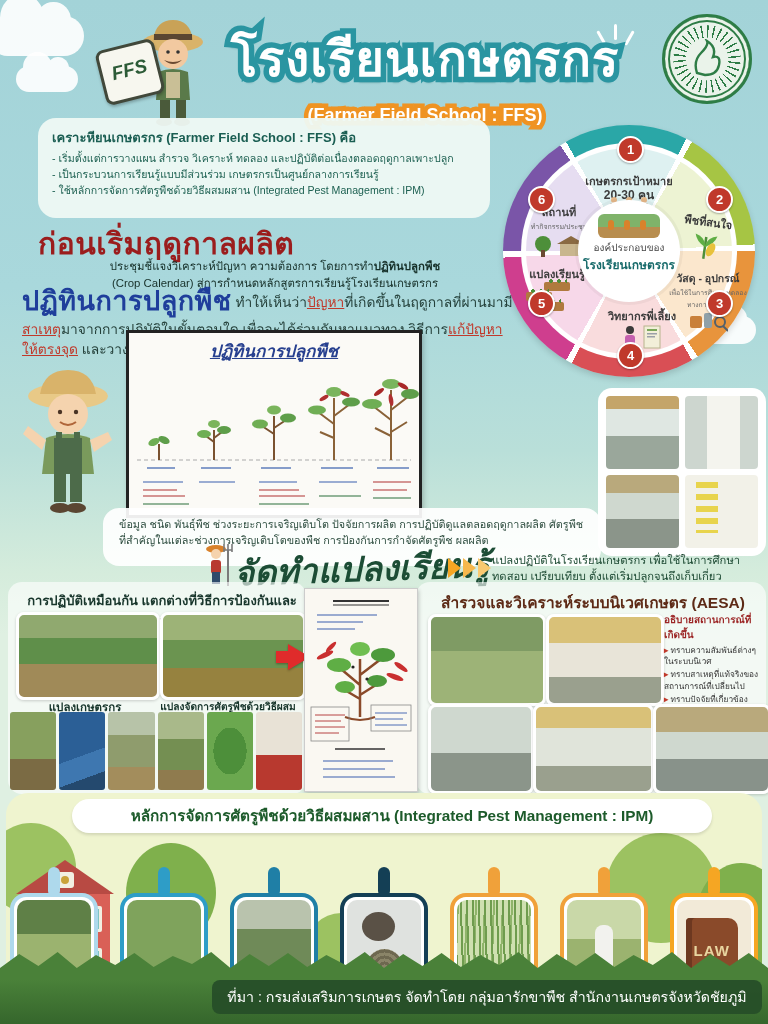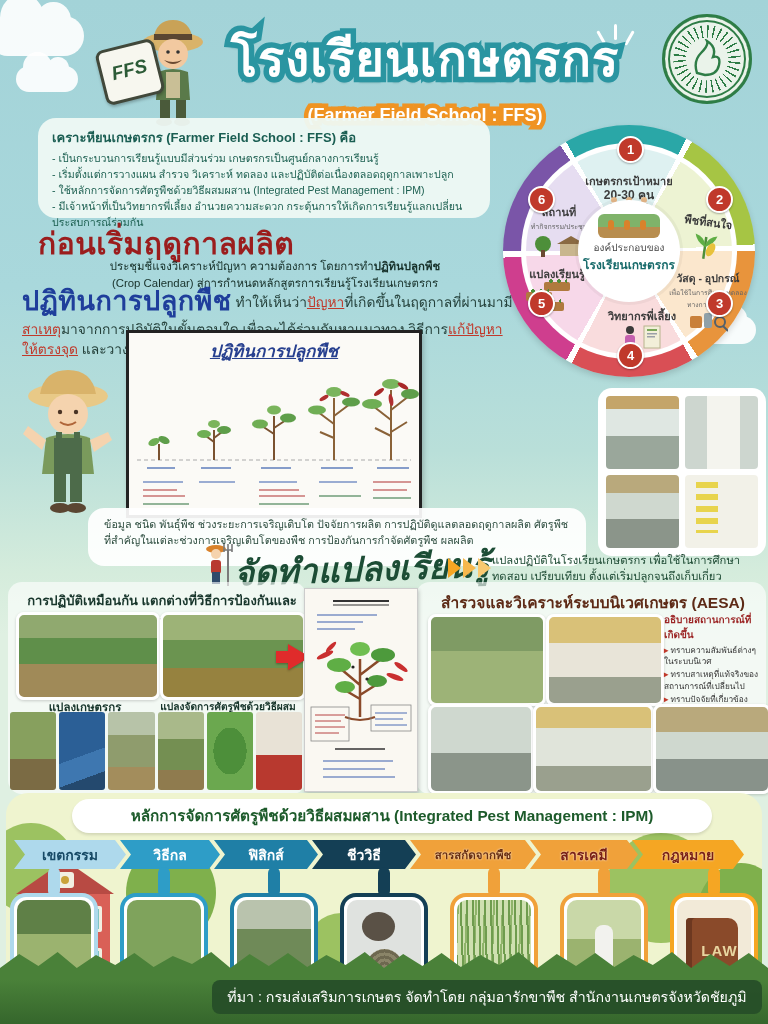--- a/index.html
+++ b/index.html
@@ -95,21 +95,21 @@
   .photo{border-radius:4px;overflow:hidden;}
   .ph-pav{background:linear-gradient(180deg,#c4a56a 0 18%,#dfe7e2 18% 55%,#9aa79b 55% 100%),
     radial-gradient(circle 5px at 30% 70%,#3b6ea8 90%,transparent);}
   .ph-flip{background:linear-gradient(90deg,#cdd6cf 0 30%,#f4f4ee 30% 75%,#cdd6cf 75%);}
   .ph-flip2{background:linear-gradient(180deg,#f2f1e8 0 100%);position:relative;}
   .ph-flip2:before{content:"";position:absolute;left:15%;top:10%;width:30%;height:70%;
     background:repeating-linear-gradient(180deg,#e8d44d 0 6px,#f2f1e8 6px 12px);}
   .ph-group{background:linear-gradient(180deg,#b9a97c 0 25%,#cfd8cf 25% 60%,#8b958a 60%),
     radial-gradient(circle 4px at 60% 65%,#48688c 90%,transparent);}
   
-  .caption{left:88px;top:508px;width:498px;height:58px;background:rgba(255,255,255,.92);
+  .caption{left:103px;top:508px;width:498px;height:58px;background:rgba(255,255,255,.92);
     border-radius:16px;padding:8px 16px;box-sizing:border-box;font-size:10.8px;color:#2a4a3c;line-height:1.5;}
   .script-h{left:234px;top:542px;font-family:"DejaVu Serif",serif;font-style:italic;font-weight:bold;
     font-size:34px;color:#1c4d35;transform:rotate(-2deg);}
   .chev{width:0;height:0;border-top:10px solid transparent;border-bottom:10px solid transparent;
     border-left:13px solid #f5a623;display:inline-block;margin-right:2px;}
   .note{left:492px;top:552px;width:268px;font-size:11.2px;color:#1d4a33;line-height:1.45;}
   
   .panel{background:rgba(255,255,255,.62);border-radius:14px;}
   .comp-h{left:16px;top:590px;width:292px;font-size:13px;font-weight:bold;color:#17352b;text-align:center;}
   .pframe{border:3px solid #fff;border-radius:8px;box-shadow:0 1px 3px rgba(0,0,0,.18);overflow:hidden;}
@@ -195,21 +195,21 @@
     background:repeating-radial-gradient(circle at 50% 50%,#8a8468 0 3px,#6e6850 3px 6px);}
   .ph-rice{background:#cfe0b0;position:relative;}
   .ph-rice:before{content:"";position:absolute;inset:0;
     background:repeating-linear-gradient(88deg,#6f9c4e 0 2px,transparent 2px 6px),
                repeating-linear-gradient(92deg,#8fb46a 0 2px,transparent 2px 9px);}
   .ph-spray{background:linear-gradient(180deg,#c9d8a8 0 40%,#9bb36f 40%);position:relative;}
   .ph-spray:before{content:"";position:absolute;left:38%;top:25%;width:24%;height:55%;border-radius:8px;background:#f2f2ee;}
   .ph-law{background:#f2ead8;position:relative;}
   .law-book{position:absolute;left:12%;top:18%;width:70%;height:62%;background:#8a4a2a;border-radius:4px 10px 10px 4px;
     box-shadow:inset 6px 0 0 #6d3820,0 3px 0 #d9cdb4;color:#e8d5a0;font-weight:bold;font-size:15px;
-    text-align:right;line-height:66px;letter-spacing:1px;}
+    text-align:center;line-height:66px;letter-spacing:1px;}
   
   .school{left:6px;top:852px;width:118px;height:150px;}
   .grass{left:0;top:950px;width:768px;height:74px;background:linear-gradient(180deg,#4a8139 0 40%,#35662c);
     clip-path:polygon(0 18px,2.5% 4px,5% 16px,7.5% 2px,10% 18px,12.5% 5px,15% 15px,17.5% 3px,20% 17px,22.5% 6px,25% 14px,27.5% 2px,30% 18px,32.5% 4px,35% 16px,37.5% 3px,40% 17px,42.5% 5px,45% 15px,47.5% 2px,50% 18px,52.5% 4px,55% 16px,57.5% 3px,60% 17px,62.5% 5px,65% 15px,67.5% 2px,70% 18px,72.5% 4px,75% 16px,77.5% 3px,80% 17px,82.5% 5px,85% 15px,87.5% 2px,90% 18px,92.5% 4px,95% 16px,97.5% 3px,100% 18px,100% 100%,0 100%);}
   .footer-bar{left:212px;top:980px;width:550px;height:34px;background:rgba(38,77,40,.93);border-radius:8px;
     text-align:center;line-height:34px;font-size:14.2px;color:#fff;}
 </style>
 </head>
 <body>
 
@@ -255,24 +255,23 @@
 
   <div class="abs doae">
     <div class="doae-rays"></div>
     <svg class="abs" style="left:24px;top:22px;" width="36" height="40" viewBox="0 0 36 40">
       <path d="M8 34 Q4 22 12 14 Q20 6 18 2 Q28 8 24 18 Q32 16 30 26 Q28 36 16 36 Z" fill="none" stroke="#2e7d46" stroke-width="2.4"></path>
     </svg>
   </div>
 
   <div class="abs def-card">
     <div class="def-h">เคราะหียนเกษตรกร (Farmer Field School : FFS) คือ</div>
+    <div class="def-b">- เริ่มตั้งแต่การวางแผน สำรวจ วิเคราะห์ ทดลอง และปฏิบัติต่อเนื่องตลอดฤดูกาลเพาะปลูก</div>
     <div class="def-b">- เป็นกระบวนการเรียนรู้แบบมีส่วนร่วม เกษตรกรเป็นศูนย์กลางการเรียนรู้</div>
-    <div class="def-b">- เริ่มตั้งแต่การวางแผน สำรวจ วิเคราะห์ ทดลอง และปฏิบัติต่อเนื่องตลอดฤดูกาลเพาะปลูก</div>
     <div class="def-b">- ใช้หลักการจัดการศัตรูพืชด้วยวิธีผสมผสาน (Integrated Pest Management : IPM)</div>
-    <div class="def-b">- มีเจ้าหน้าที่เป็นวิทยากรพี่เลี้ยง อำนวยความสะดวก กระตุ้นการให้เกิดการเรียนรู้แลกเปลี่ยนประสบการณ์ร่วมกัน</div>
   </div>
 
   <div class="abs wheel">
     <div class="ring"></div>
     <div class="ring-gap"></div>
     <div class="ring-in"></div>
 
     <div class="abs wlab" style="left:74px;top:51px;width:130px;font-size:11px;">
       <span>เกษตรกรเป้าหมาย</span><br>
       <span style="font-size:12px;">20-30 คน</span><br>
@@ -575,43 +574,20 @@
           <rect x="25" y="57" width="16" height="20"></rect>
           <rect x="77" y="57" width="16" height="20"></rect>
           <rect x="25" y="99" width="16" height="20"></rect>
           <rect x="77" y="99" width="16" height="20"></rect>
         </g>
       <rect x="48" y="102" width="22" height="48" rx="3" fill="#3e7a44"></rect>
     </svg>
   </div>
 
   <div class="abs ipm-pill">หลักการจัดการศัตรูพืชด้วยวิธีผสมผสาน (Integrated Pest Management : IPM)</div>
-  <div class="abs steps">
-    <div class="step st1">
-        <span>เขตกรรม</span>
-      </div>
-    <div class="step st2">
-        <span>วิธีกล</span>
-      </div>
-    <div class="step st3">
-        <span>ฟิสิกส์</span>
-      </div>
-    <div class="step st4">
-        <span>ชีววิธี</span>
-      </div>
-    <div class="step st5">
-        <span>สารสกัดจากพืช</span>
-      </div>
-    <div class="step st6">
-        <span>สารเคมี</span>
-      </div>
-    <div class="step st7">
-        <span>กฎหมาย</span>
-      </div>
-  </div>
 
   <div class="abs frames">
     <div class="frame fc1">
         <div class="stem"></div>
         <div class="inner ph-rows"></div>
       </div>
     <div class="frame fc2">
         <div class="stem"></div>
         <div class="inner ph-prune"></div>
       </div>

